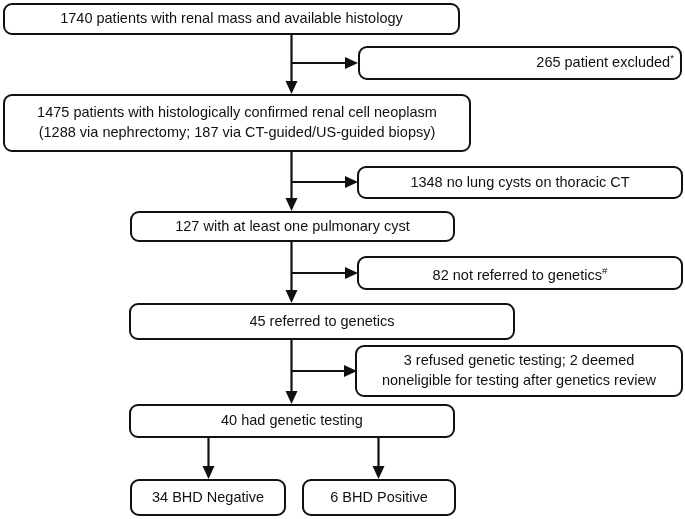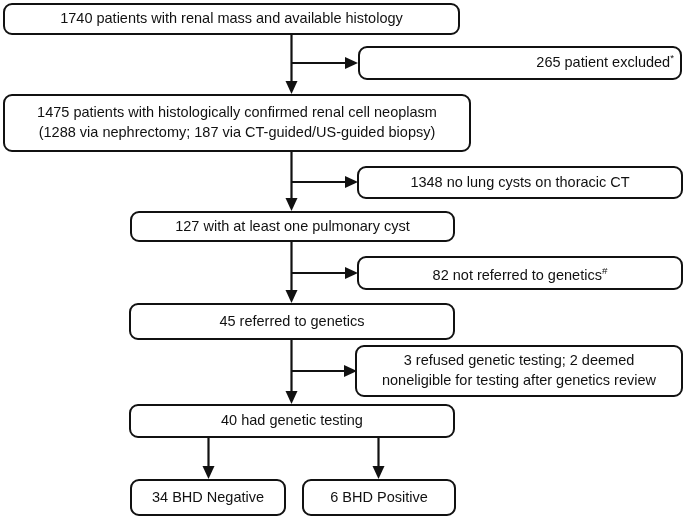--- a/index.html
+++ b/index.html
@@ -113,21 +113,21 @@
   </div>
 
   <div class="node" style="left:130px; top:211px; width:325px; height:31px;">
     <span class="txt">127 with at least one pulmonary cyst</span>
   </div>
 
   <div class="node" style="left:357px; top:256px; width:326px; height:34px;align-items:flex-end;">
     <span class="txt"><span>82 not referred to genetics</span><sup>#</sup></span>
   </div>
 
-  <div class="node" style="left:129px; top:303px; width:326px; height:37px;align-items:center;">
+  <div class="node" style="left:129px; top:303px; width:386px; height:37px;align-items:center;">
     <span class="txt">45 referred to genetics</span>
   </div>
 
   <div class="node" style="left:355px; top:345px; width:328px; height:52px;">
     <span class="txt"><span>3 refused genetic testing; 2 deemed</span><br><span>noneligible for testing after genetics review</span></span>
   </div>
 
   <div class="node" style="left:129px; top:404px; width:326px; height:34px;justify-content:center;">
     <span class="txt">40 had genetic testing</span>
   </div>

